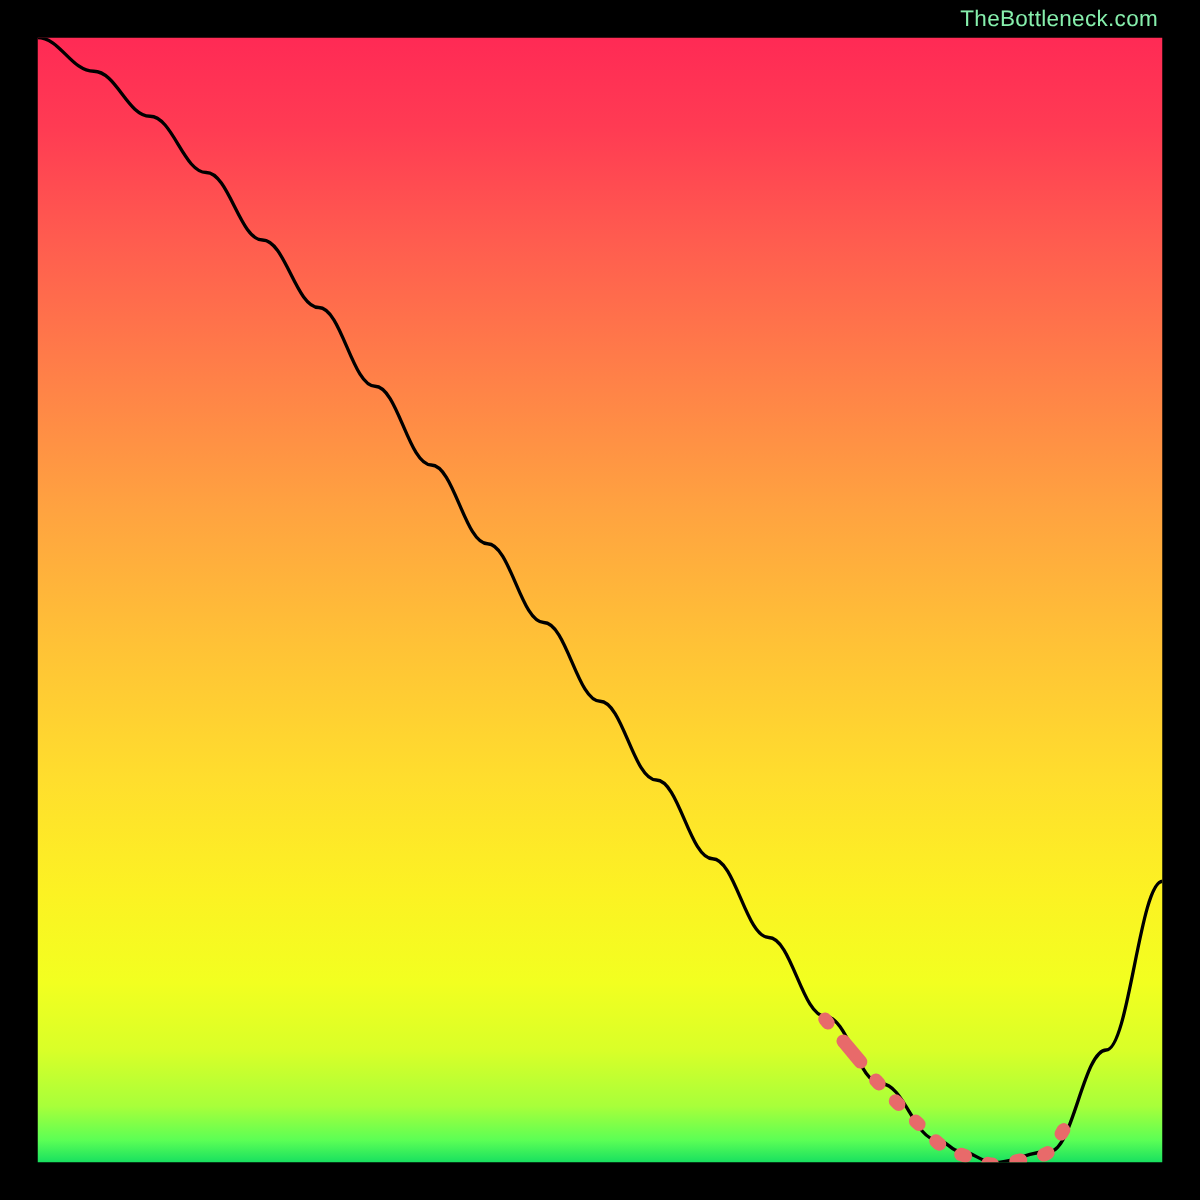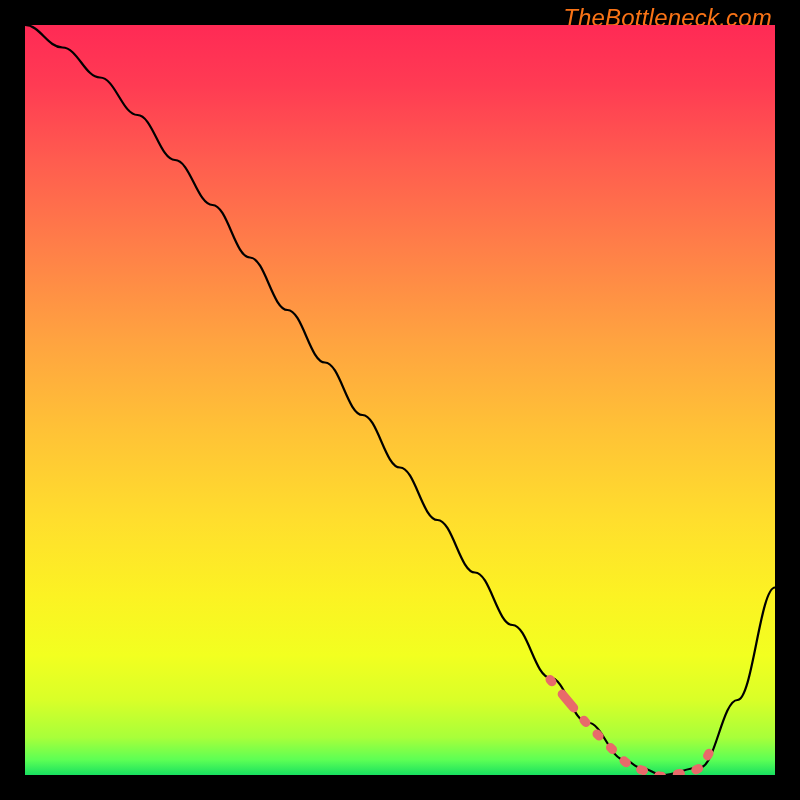--- a/index.html
+++ b/index.html
@@ -39,26 +39,25 @@
       #a8ff3a 95%,
       #5cff55 98%,
       #18e060 100%
     );
   }
 
   .watermark {
     position: absolute;
     top: 4px;
     right: 28px;
-    font-size: 24px;
+    font-size: 15px;
     font-weight: 500;
-    color: #f97316;
+    color: #86efac;
     letter-spacing: 0.2px;
     font-family: Arial, Helvetica, sans-serif;
-    font-style: italic;
   }
 
   .curve-svg {
     position: absolute;
     inset: 0;
     width: 100%;
     height: 100%;
   }
 
   .curve-path {

